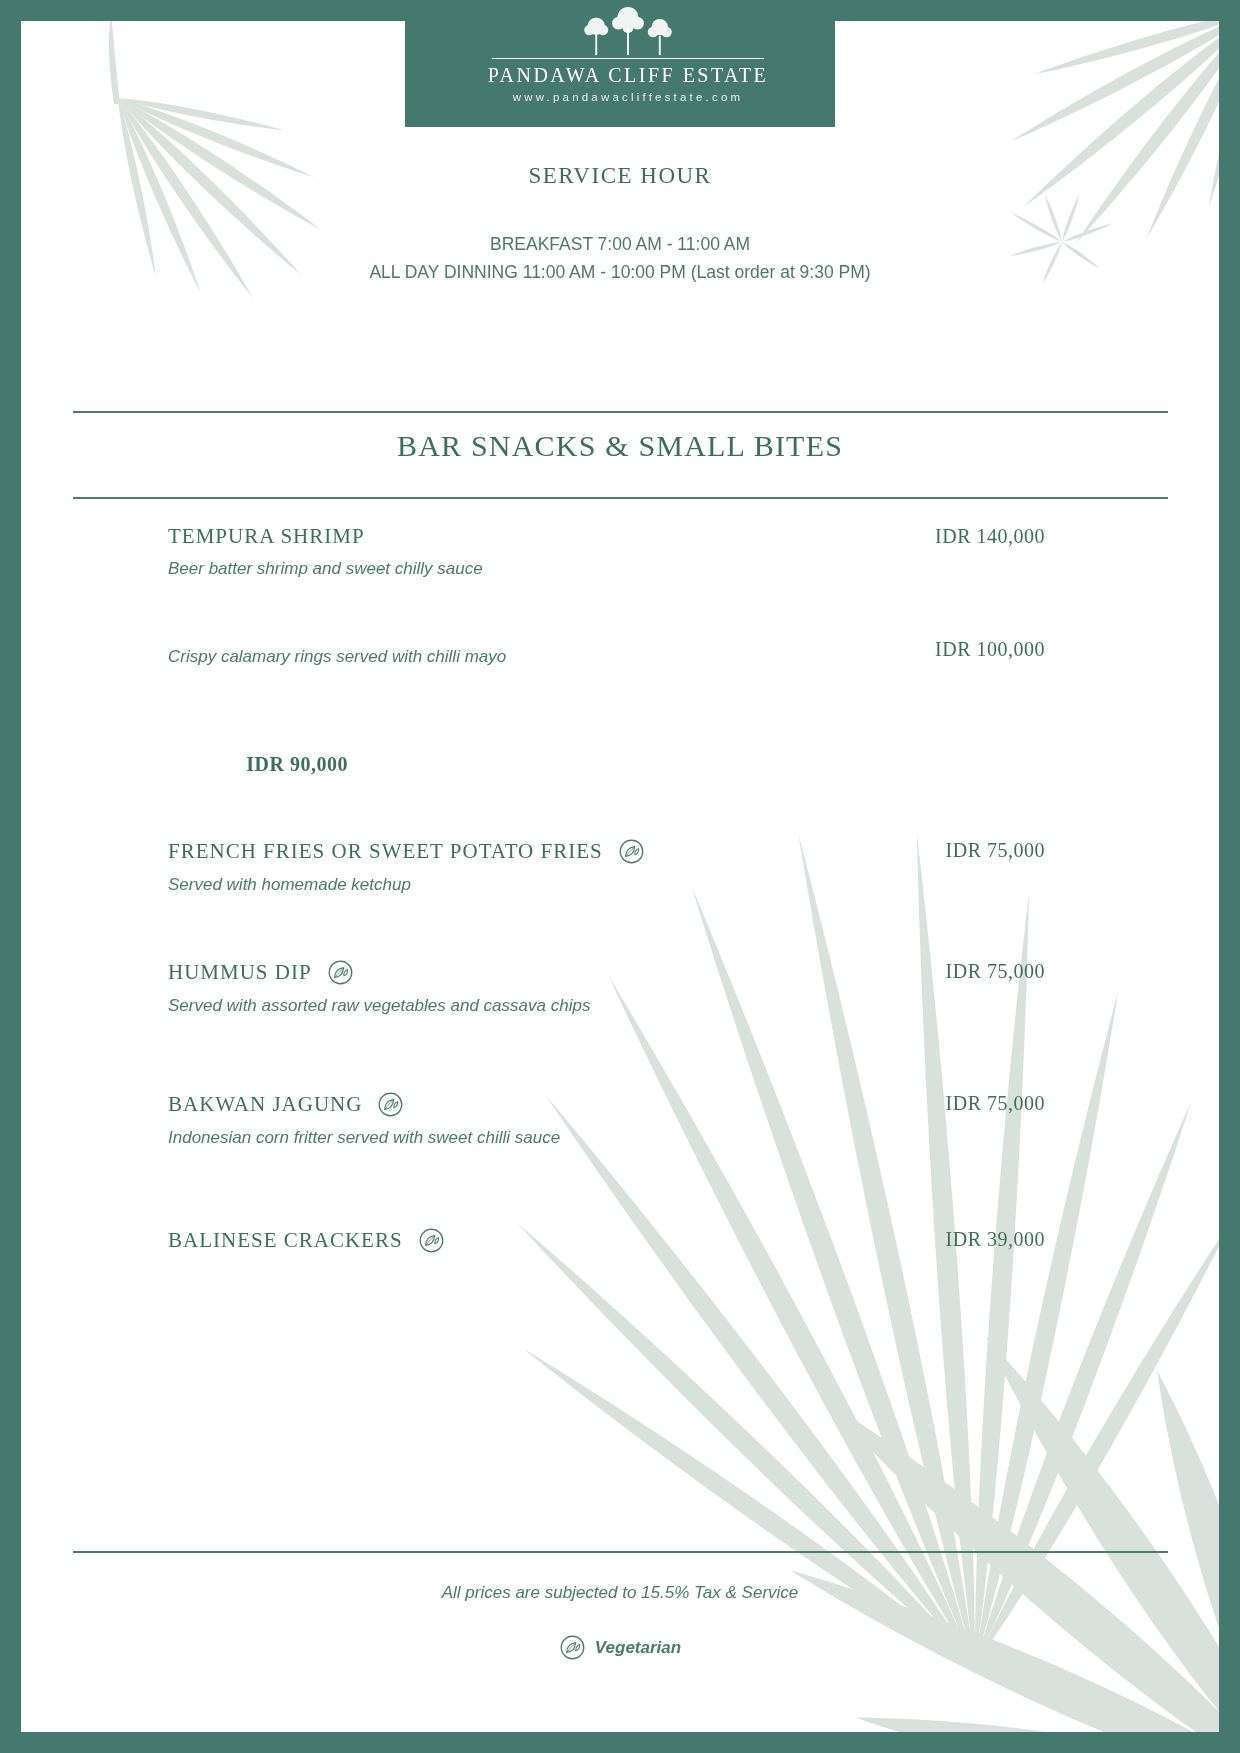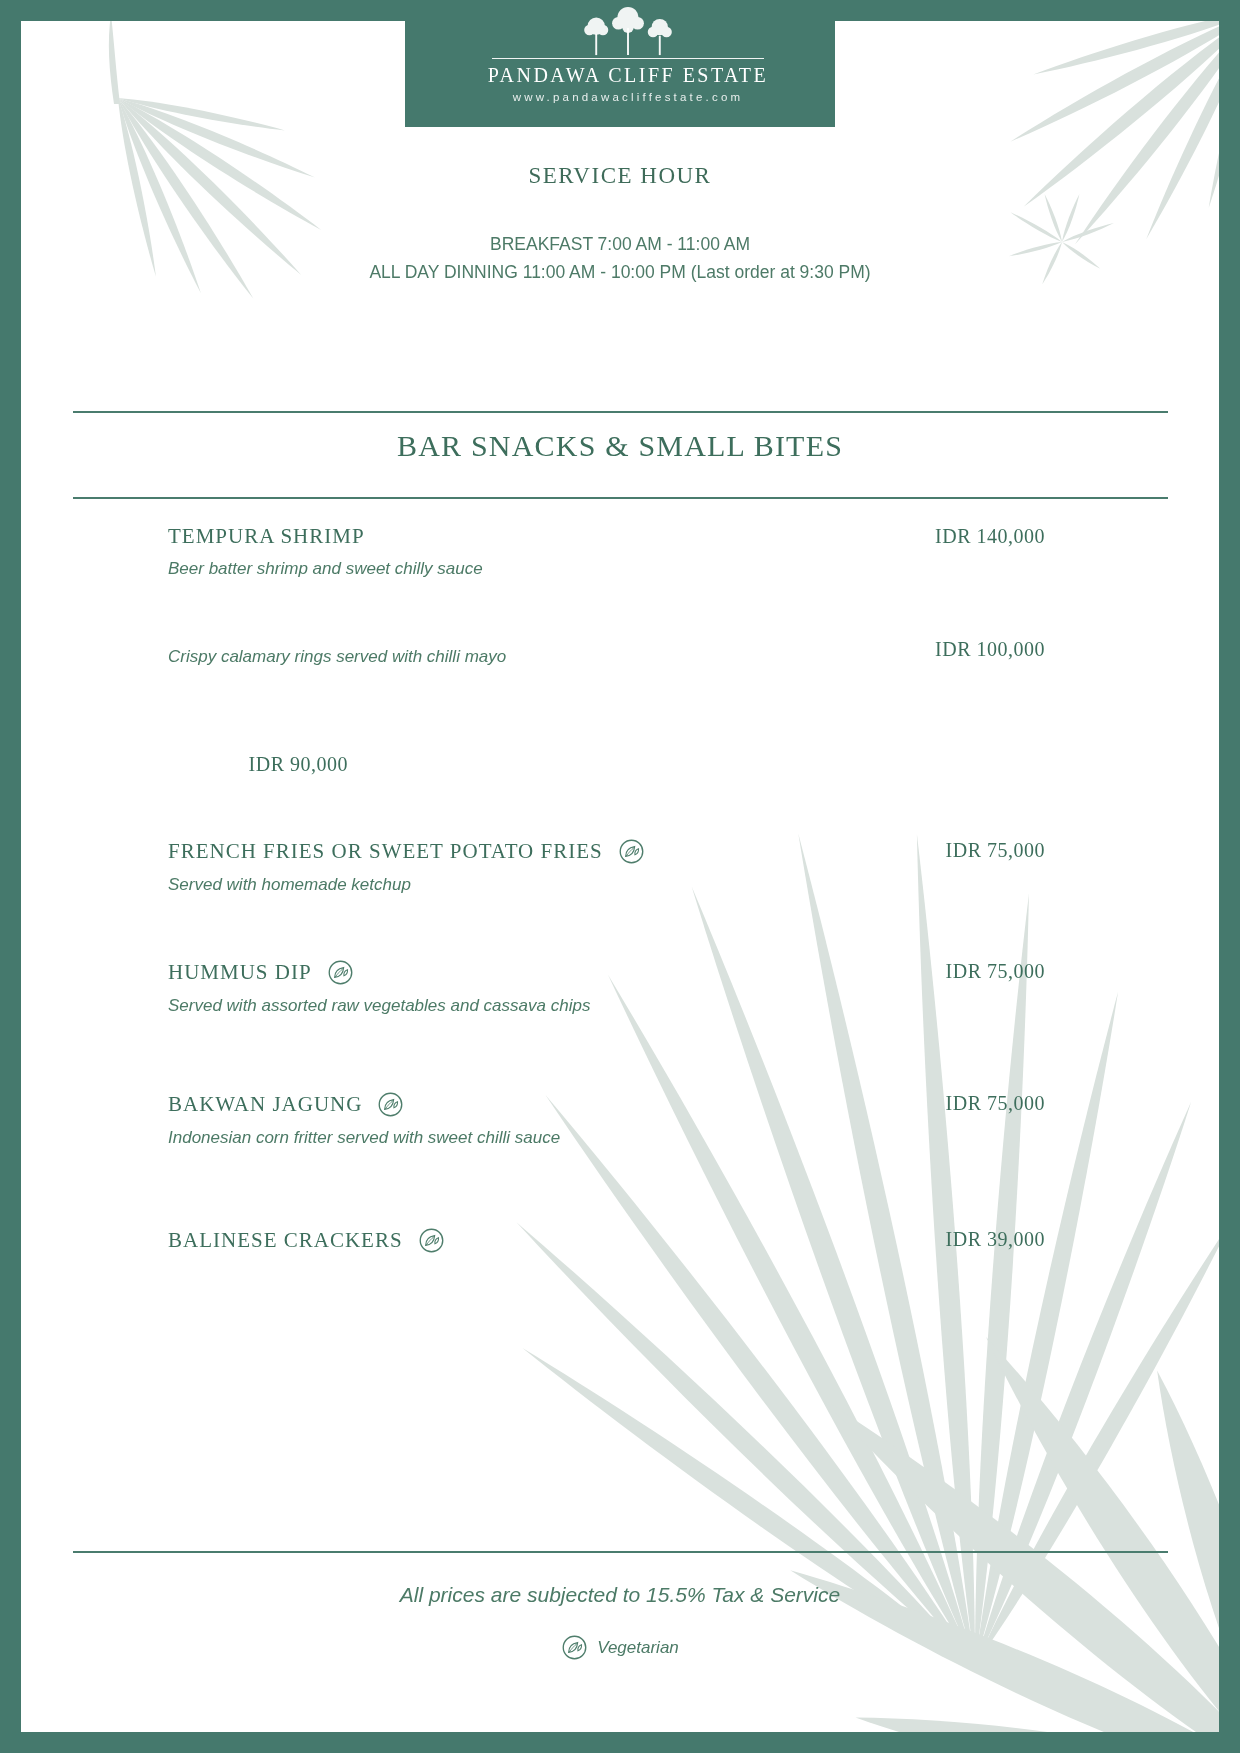--- a/index.html
+++ b/index.html
@@ -67,26 +67,26 @@
   }
   .item-desc.narrow{max-width:430px;}
   .price{
     width:180px;flex:none;text-align:right;
     font-family:"Liberation Serif",serif;font-size:20px;letter-spacing:.5px;
     color:var(--ink-serif);padding-top:1px;white-space:nowrap;
   }
   .veg-icon{width:27px;height:27px;color:#4e7d6b;flex:none;}
   .tax-note{
     position:absolute;top:1583px;left:0;right:0;text-align:center;z-index:2;
-    font-style:italic;font-size:21px;color:var(--ink-sans);
+    font-style:italic;font-size:17px;color:var(--ink-sans);
   }
   .legend{
     position:absolute;top:1634px;left:0;right:0;z-index:2;
     display:flex;justify-content:center;align-items:center;gap:9px;
-    font-style:italic;font-size:17px;color:var(--ink-sans);
+    font-style:italic;font-size:17px;color:var(--ink-sans);font-weight:bold;
   }
 </style>
 </head>
 <body>
 
 <svg width="0" height="0" style="position:absolute" aria-hidden="true">
   <defs>
     <symbol id="veg-sym" viewBox="0 0 30 30">
       <circle cx="15" cy="15" r="12.5" fill="none" stroke="currentColor" stroke-width="1.5"></circle>
       <path d="M8.5,20.5 C8.5,14 12,10.5 18.5,9.5 C18,16 14.5,19.8 8.5,20.5 Z" fill="none" stroke="currentColor" stroke-width="1.3"></path>
@@ -204,21 +204,21 @@
   </div>
 
   <div class="row" style="margin-bottom:58px;">
     <div class="left">
       <div class="item-desc">Crispy calamary rings served with chilli mayo</div>
     </div>
     <div class="price">IDR 100,000</div>
   </div>
 
   <div class="row" style="margin-bottom:62px;">
-    <div class="price" style="padding-top:25px;">IDR 90,000</div>
+    <div class="price" style="padding-top:25px;font-weight:bold;">IDR 90,000</div>
   </div>
 
   <div class="row" style="margin-bottom:61px;">
     <div class="left">
       <div class="name-line">
         <span class="item-name">FRENCH FRIES OR SWEET POTATO FRIES</span>
         <svg class="veg-icon">
             <use href="#veg-sym"></use>
           </svg>
       </div>

